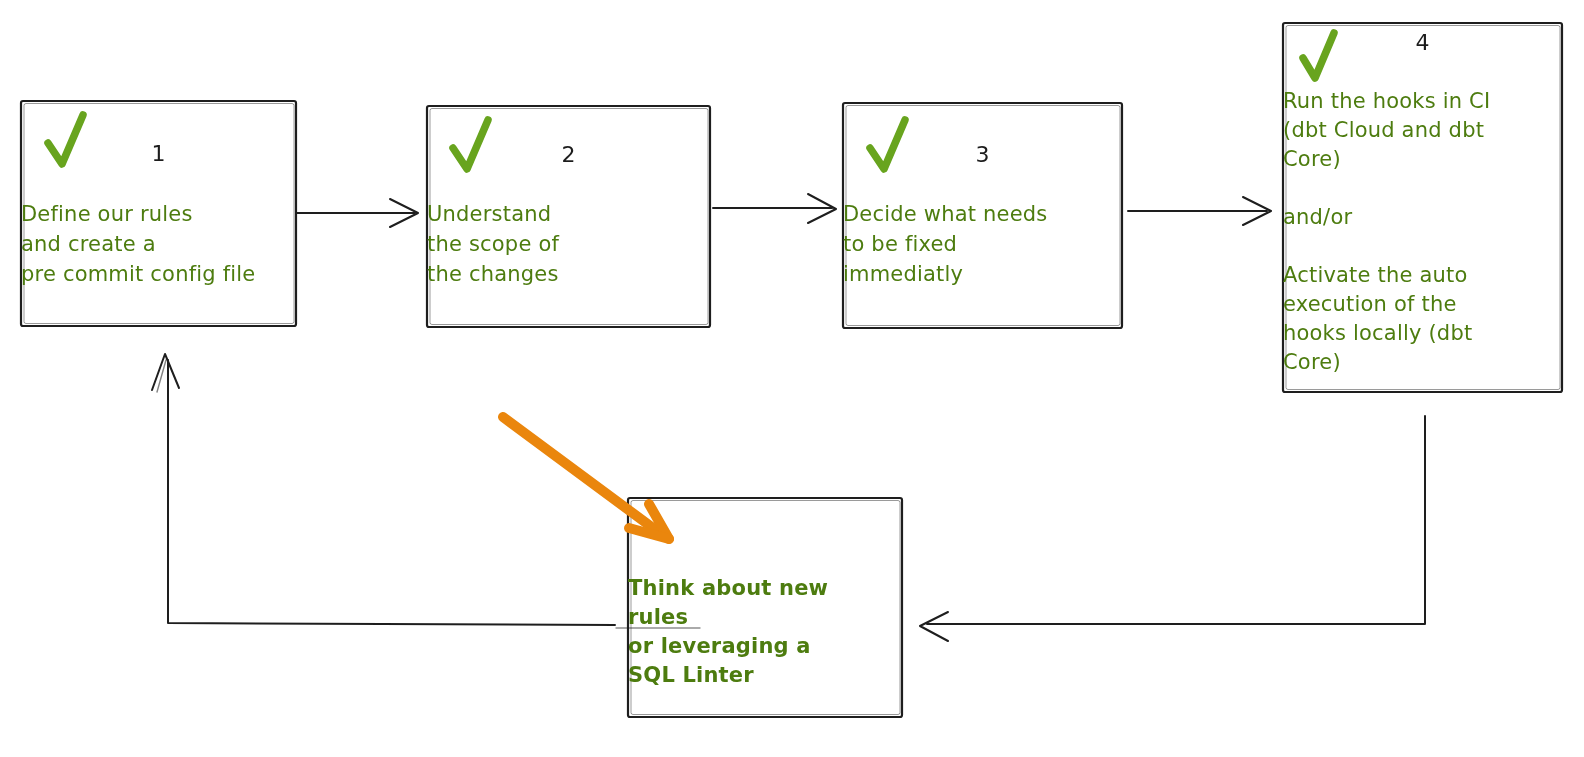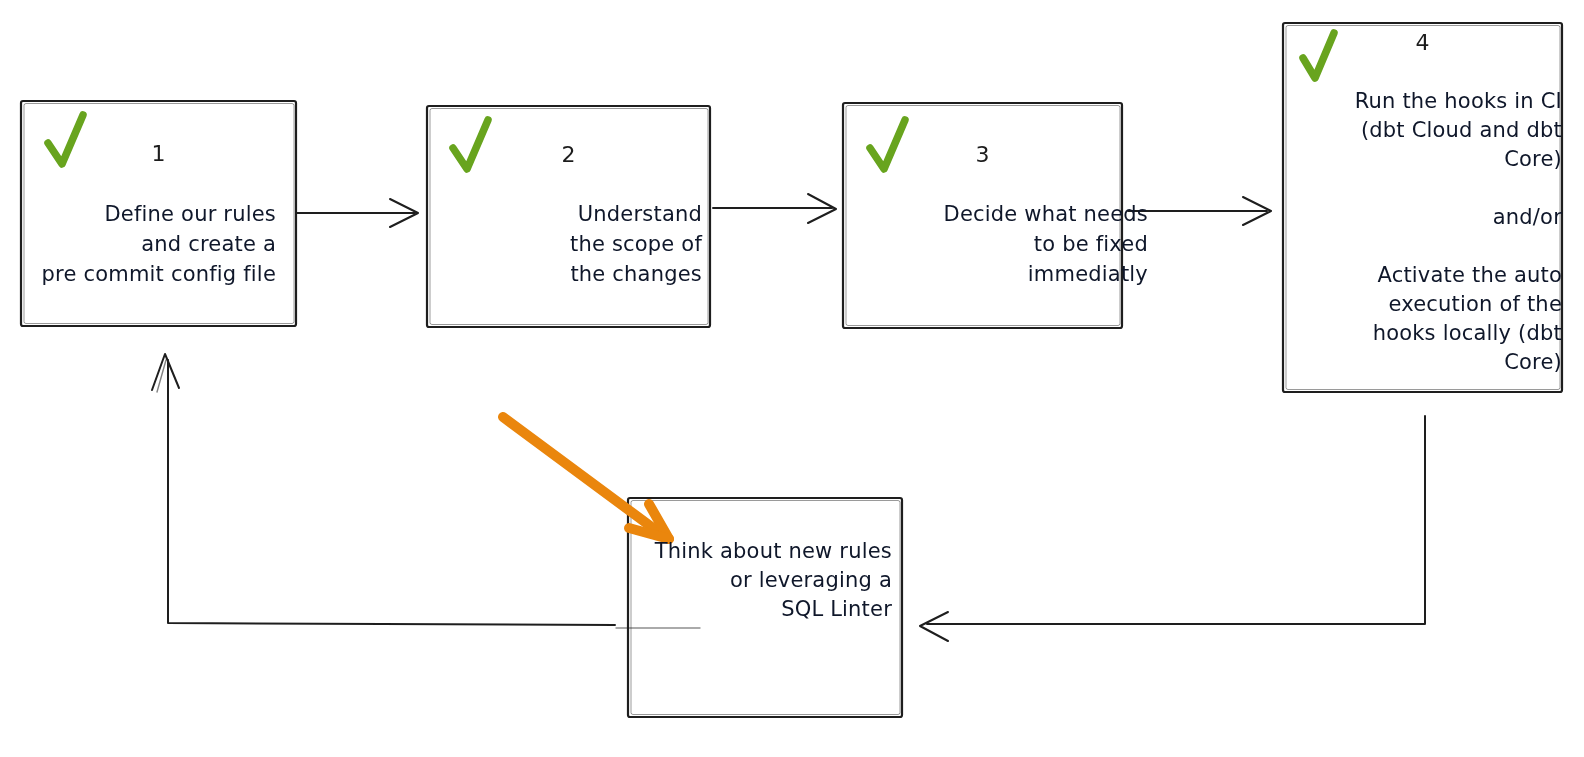--- a/index.html
+++ b/index.html
@@ -15,22 +15,22 @@
     background: #ffffff;
     overflow: hidden;
   }
   .shapes {
     position: absolute;
     left: 0;
     top: 0;
   }
   .txt {
     position: absolute;
-    color: #0f172a;
-    text-align: right;
+    color: #4d7c0f;
+    text-align: left;
     white-space: pre-line;
     font-size: 21px;
     line-height: 30px;
     letter-spacing: 0.2px;
   }
   .num {
     position: absolute;
     color: #1c1c1c;
     text-align: center;
     font-size: 22px;
@@ -126,17 +126,17 @@
 (dbt Cloud and dbt
 Core)
 
 and/or
 
 Activate the auto
 execution of the
 hooks locally (dbt
 Core)</div>
 
-  <div class="txt loop-txt" style="left:628px; top:537px; width:264px;">Think about new rules
+  <div class="txt loop-txt" style="left:628px; top:574px; width:264px;font-weight:bold;">Think about new rules
 or leveraging a
 SQL Linter</div>
 
 </div>
 
 </body></html>

